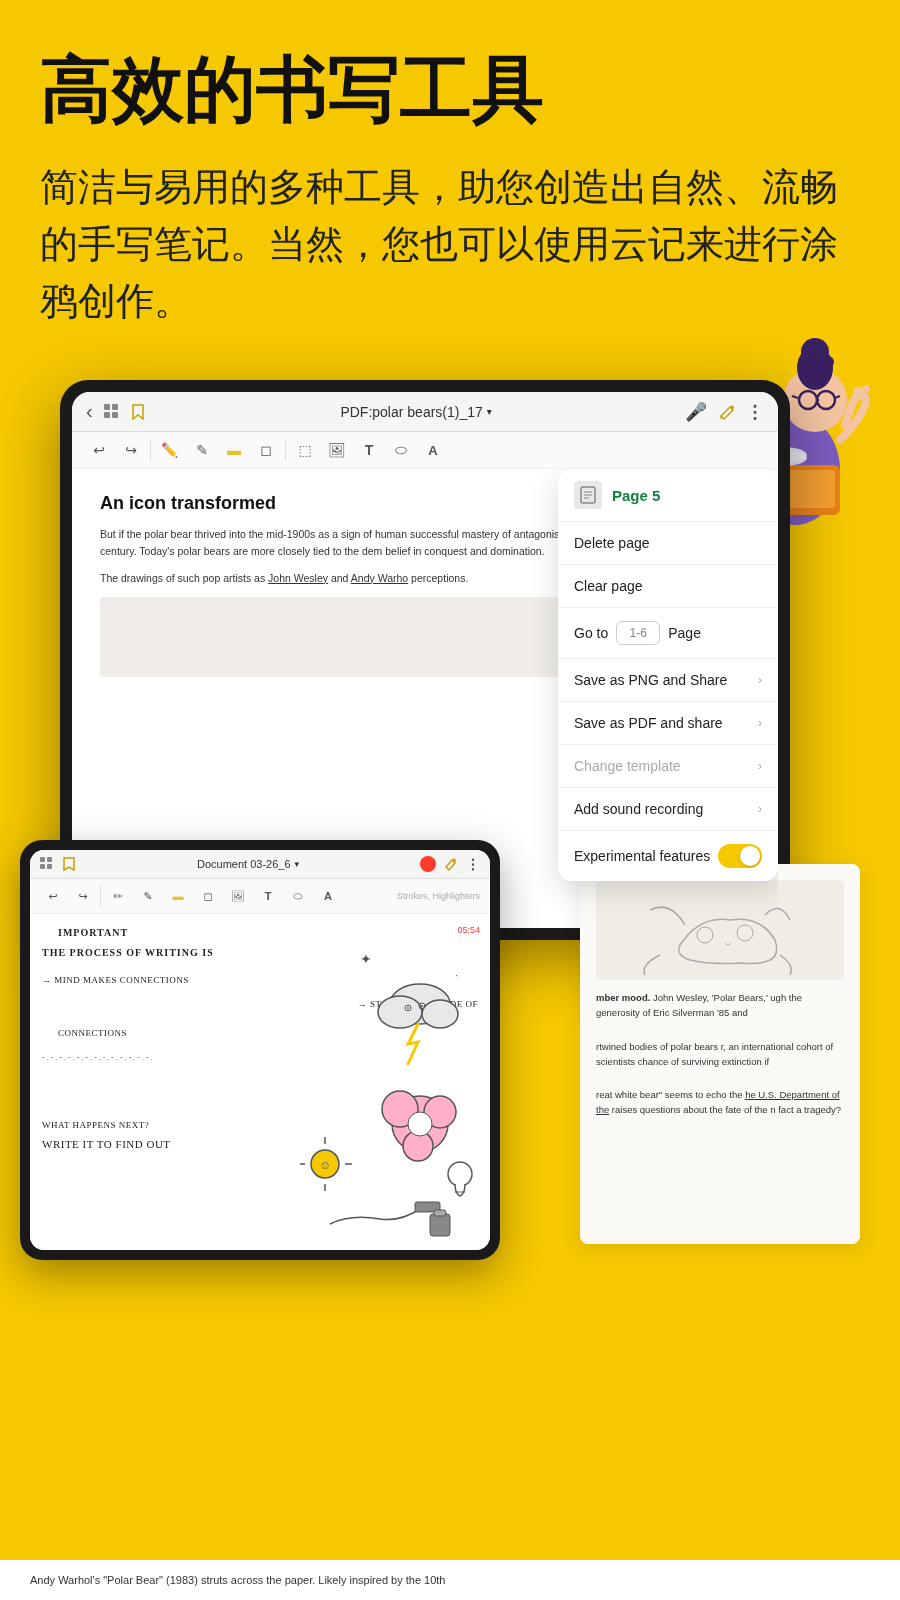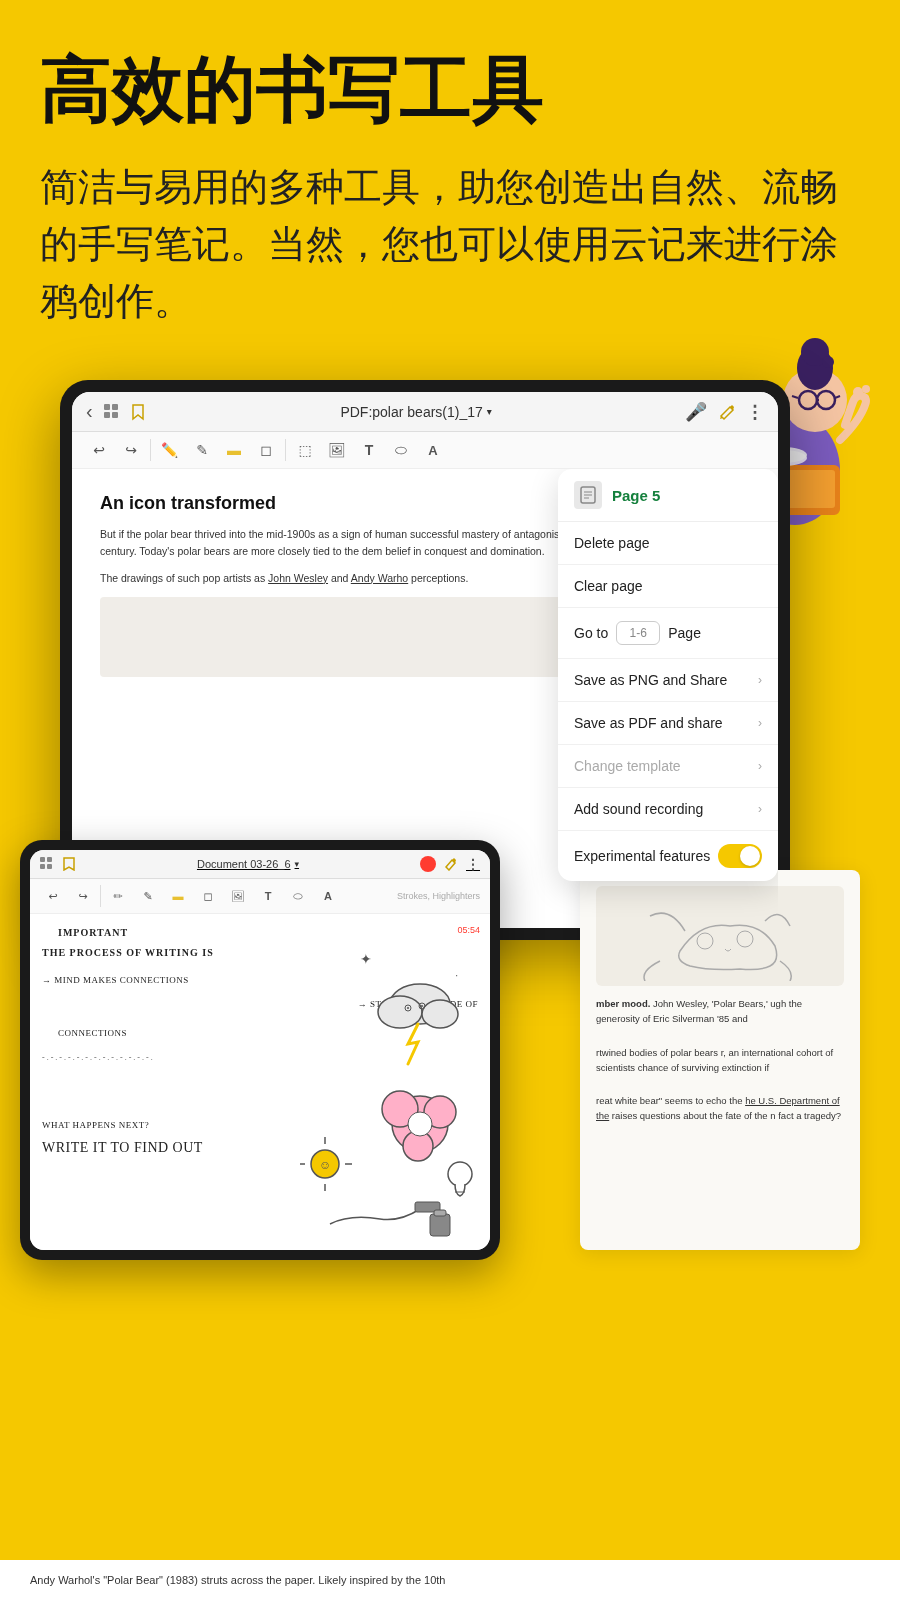--- a/index.html
+++ b/index.html
@@ -310,21 +310,20 @@
     }
 
     .small-topbar {
       display: flex;
       align-items: center;
       padding: 6px 10px;
       background: #f5f5f5;
       border-bottom: 1px solid #ddd;
       gap: 20px;
       flex-shrink: 0;
-      text-decoration: underline;
     }
 
     .small-topbar-icons {
       display: flex;
       gap: 6px;
     }
 
     .small-topbar-title {
       flex: 1;
       font-size: 11px;
@@ -389,21 +388,21 @@
     }
 
     .handwriting-line {
       margin-bottom: 2px;
     }
 
     
     .doc-partial {
       position: absolute;
       right: 40px;
-      bottom: 30px;
+      bottom: 36px;
       width: 280px;
       height: 380px;
       background: #faf9f5;
       border-radius: 8px;
       padding: 16px;
       z-index: 3;
       overflow: hidden;
       box-shadow: 0 4px 20px rgba(0,0,0,0.1);
     }
 
@@ -675,21 +674,21 @@
             <div class="handwriting-line" style="font-size:10px;font-weight:bold;letter-spacing:1px;text-transform:uppercase;">The process of writing is</div>
             <div style="height:8px;"></div>
             <div class="handwriting-line" style="font-size:9px;letter-spacing:0.5px;text-transform:uppercase;">→ mind makes connections</div>
             <div style="height:6px;"></div>
             <div class="handwriting-line" style="font-size:9px;letter-spacing:0.5px;text-transform:uppercase;text-align:right;">→ stories are made of</div>
             <div class="handwriting-line" style="font-size:9px;letter-spacing:0.5px;text-transform:uppercase;padding-left:16px;margin-top:12px;">connections</div>
             <div style="height:8px;"></div>
             <div class="handwriting-line" style="font-size:8px;color:#555;letter-spacing:2px;">-.-.-.-.-.-.-.-.-.-.-.-.-.</div>
             <div style="height:50px;"></div>
             <div class="handwriting-line" style="font-size:9px;letter-spacing:0.5px;text-transform:uppercase;">what happens next?</div>
-            <div class="handwriting-line" style="font-size:14px;letter-spacing:0.5px;text-transform:uppercase;">write it to find out</div>
+            <div class="handwriting-line" style="font-size:11px;letter-spacing:0.5px;text-transform:uppercase;">write it to find out</div>
           </div>
 
           <svg style="position:absolute;right:10px;top:10px;width:180px;height:330px;" viewBox="0 0 180 330">
 
             <ellipse cx="120" cy="80" rx="30" ry="20" fill="#e8e8e8" stroke="#555" stroke-width="1.5"></ellipse>
             <ellipse cx="100" cy="88" rx="22" ry="16" fill="#e8e8e8" stroke="#555" stroke-width="1.5"></ellipse>
             <ellipse cx="140" cy="90" rx="18" ry="14" fill="#e8e8e8" stroke="#555" stroke-width="1.5"></ellipse>
 
             <circle cx="108" cy="84" r="3" fill="none" stroke="#555" stroke-width="1"></circle>
             <circle cx="108" cy="84" r="1" fill="#555"></circle>

